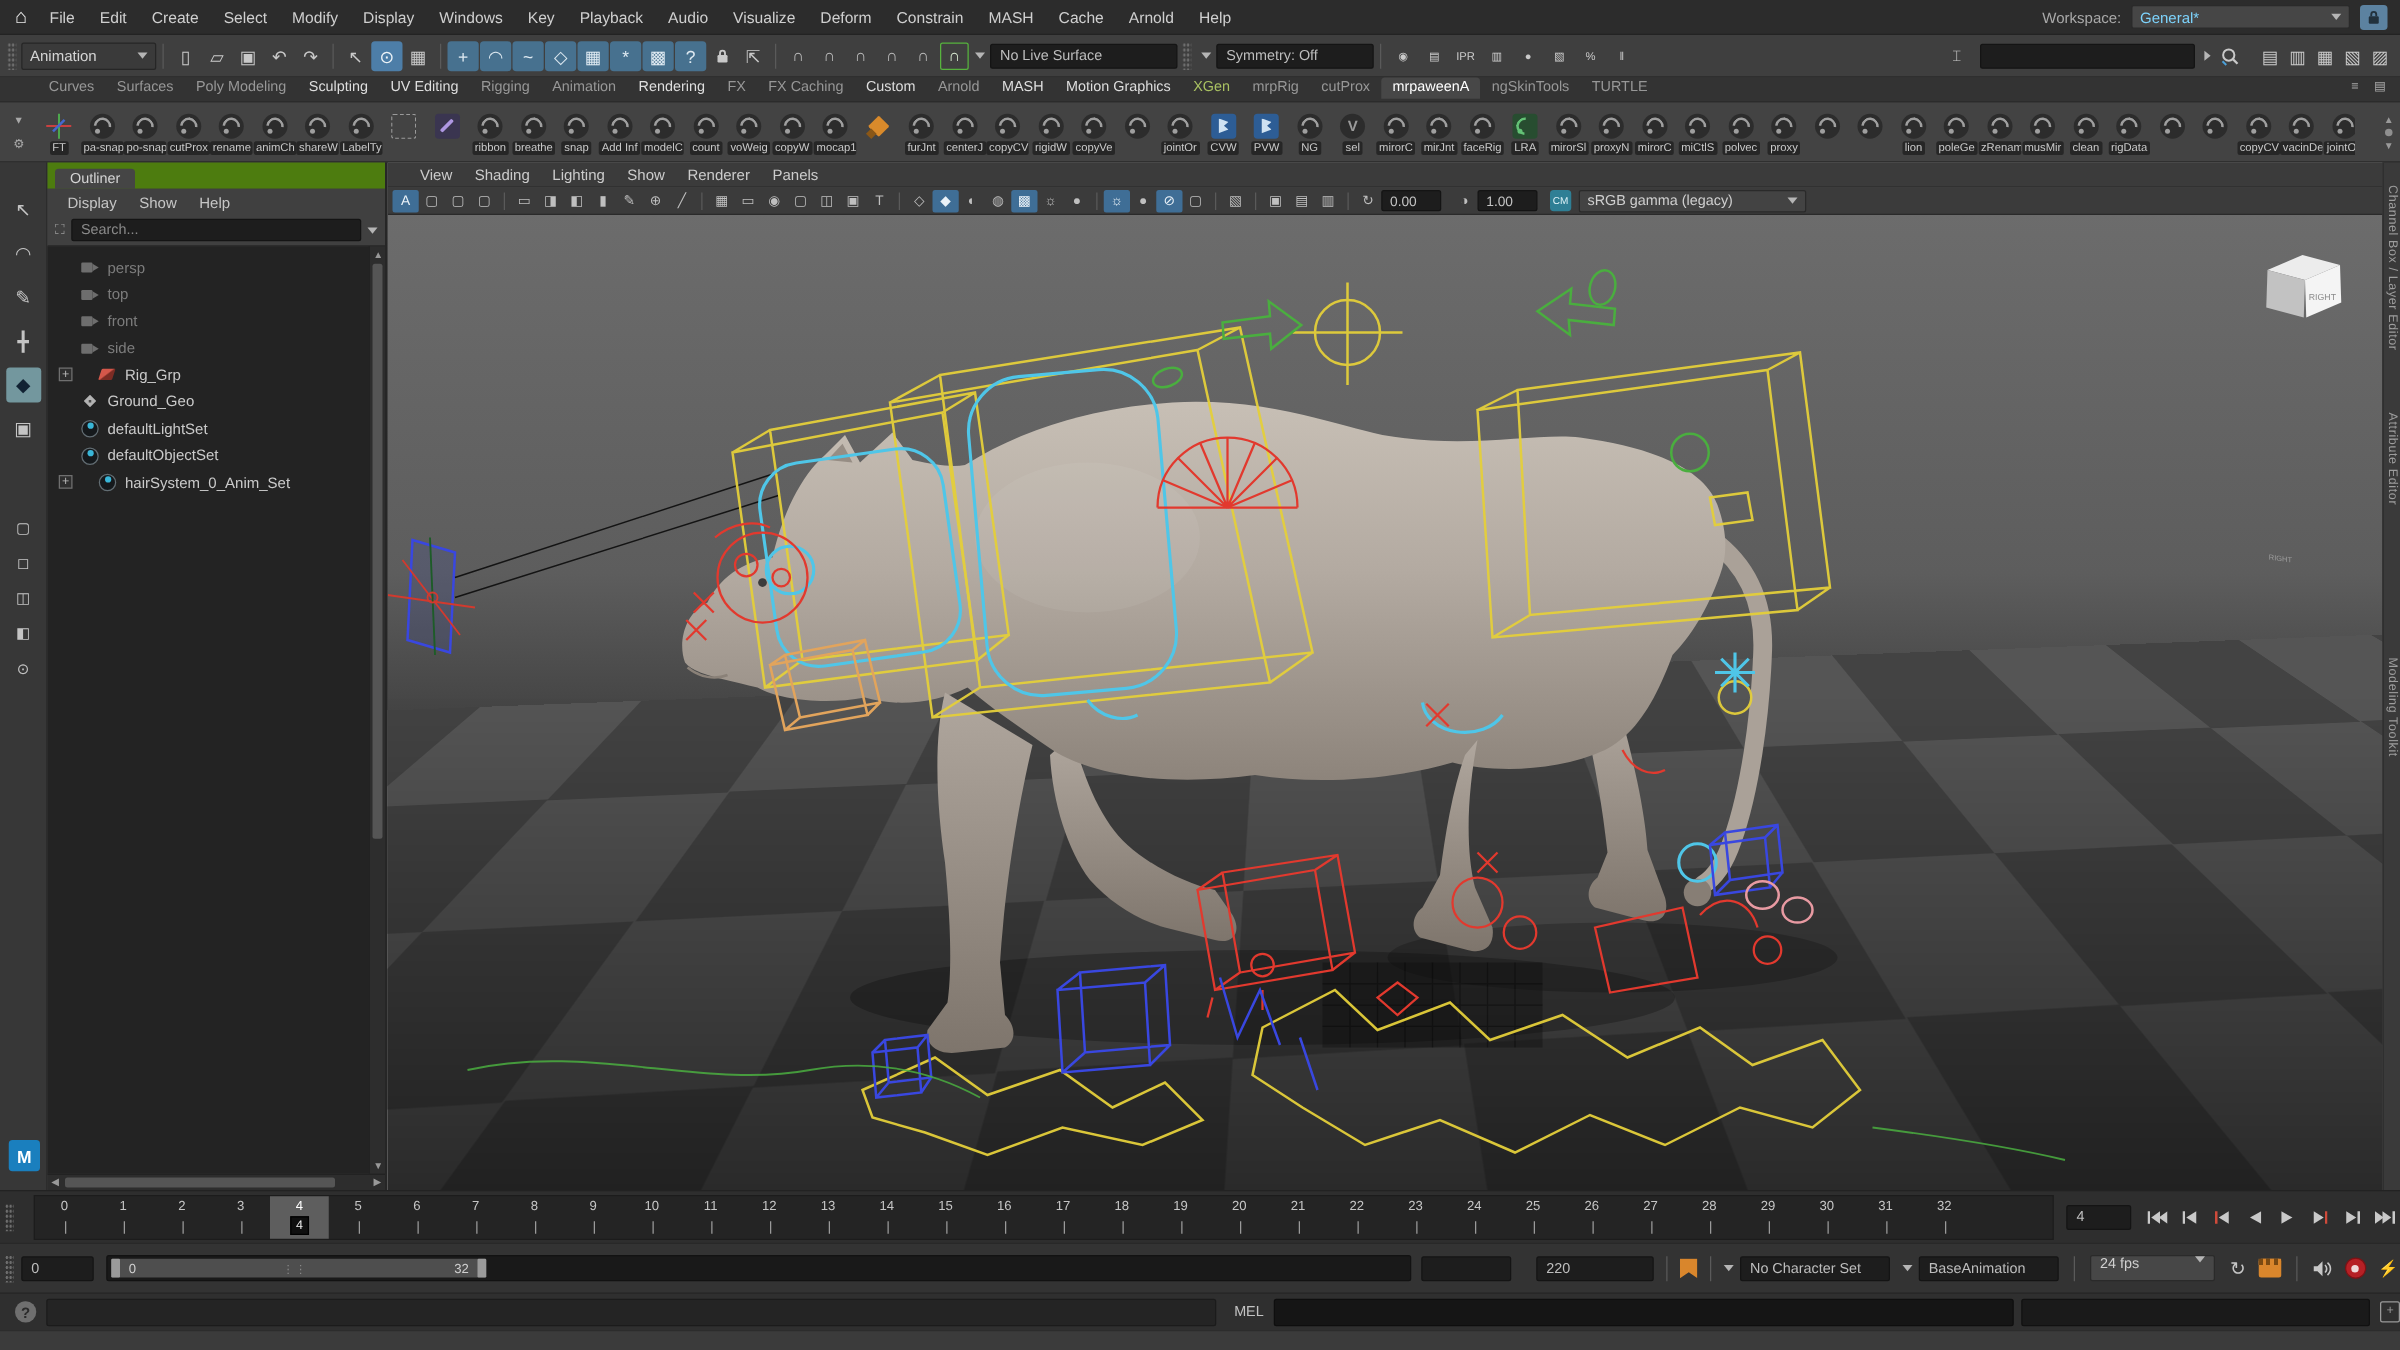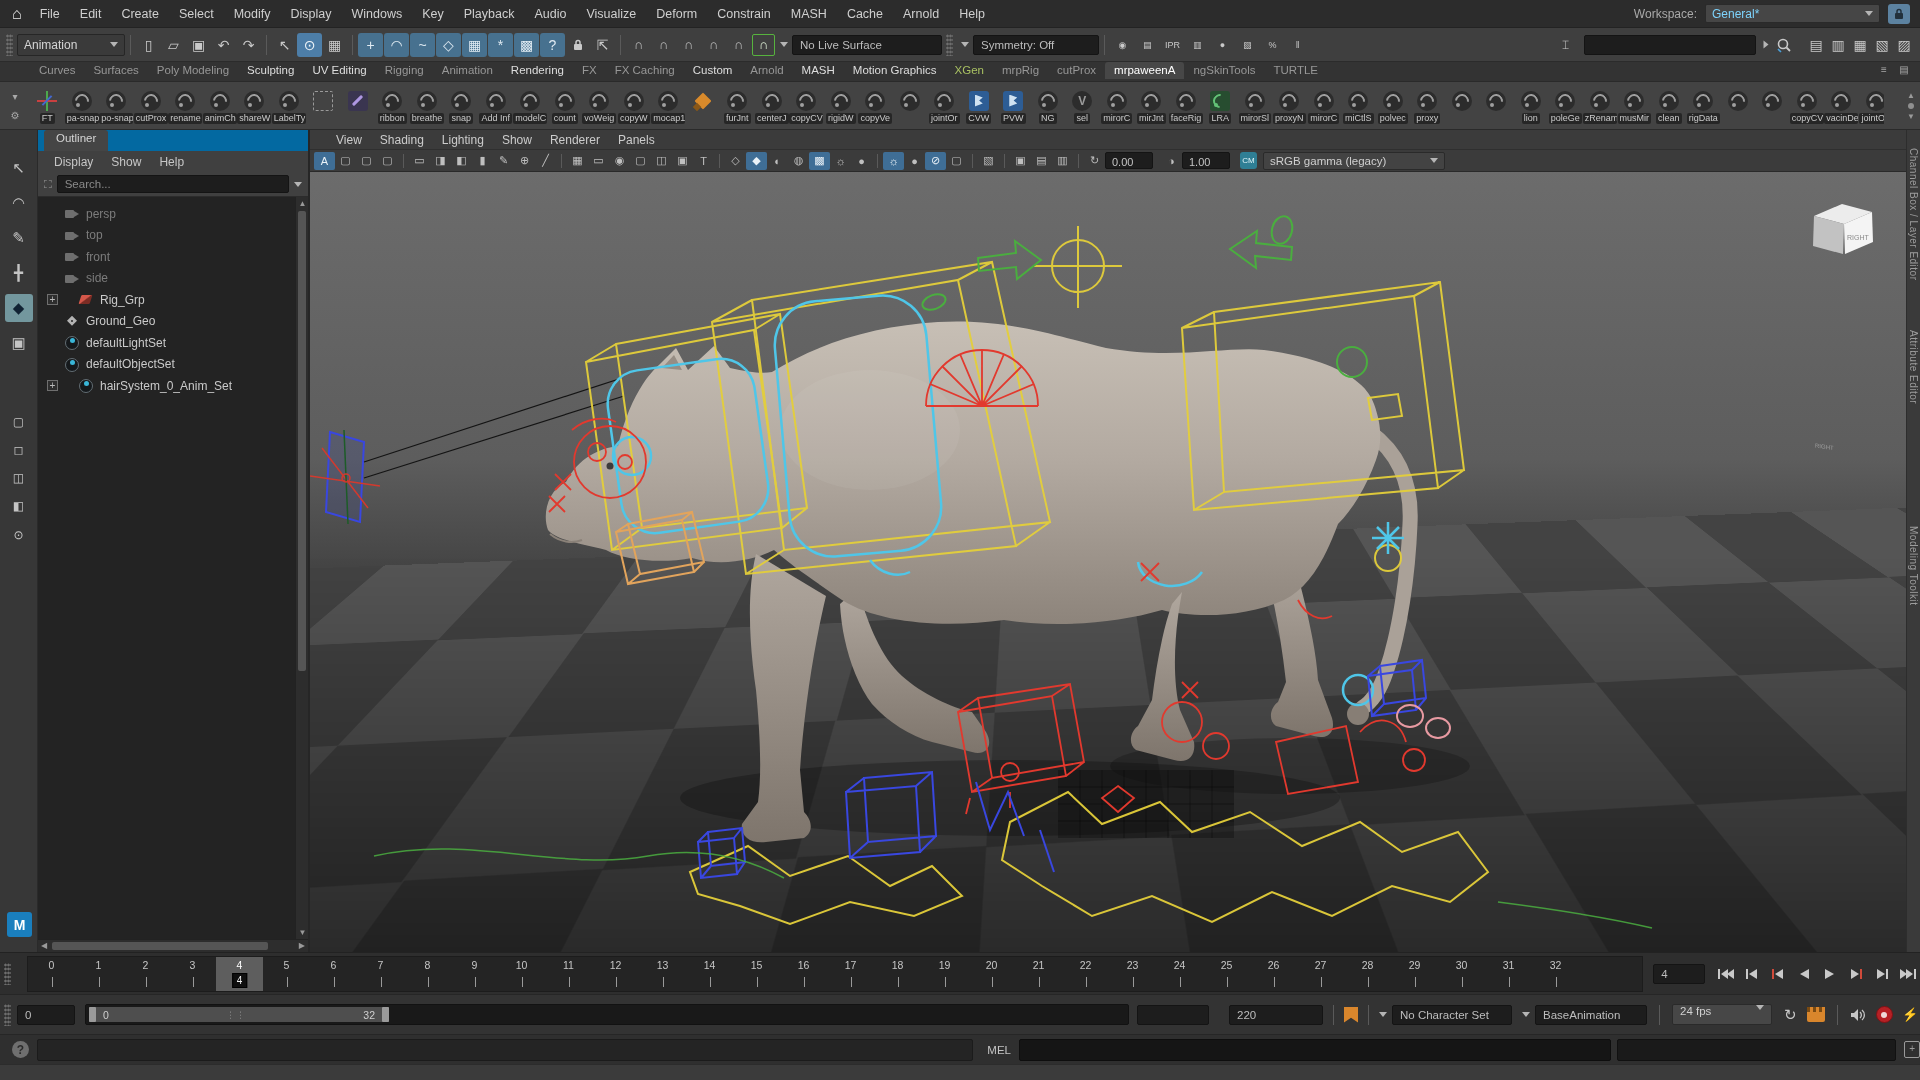--- a/index.html
+++ b/index.html
@@ -71,21 +71,21 @@
 #shelf .scroll{margin-left:auto;width:16px;display:flex;flex-direction:column;align-items:center;gap:3px;color:#9a9a9a;padding-right:2px}
 
 #toolbox{left:0;top:130px;width:38px;height:822px;background:#373737;border-right:1px solid #2a2a2a;display:flex;flex-direction:column;align-items:center;padding-top:24px;gap:7px}
 .xbtn{width:28px;height:28px;border-radius:3px;display:flex;align-items:center;justify-content:center;color:#c4c4c4;font-size:15px;flex:none}
 .xbtn.on{background:#73979e;color:#123}
 .xbtn.small{height:22px;font-size:12px}
 #toolbox .gap{height:40px}
 #mlogo{position:absolute;left:7px;top:782px;width:25px;height:25px;background:#1a7fbe;border-radius:3px;color:#fff;display:flex;align-items:center;justify-content:center;font-weight:bold;font-size:14px}
 
 #outliner{left:38px;top:130px;width:272px;height:822px;background:#383838;border-right:2px solid #262626;display:flex;flex-direction:column}
-#outliner .tabbar{height:21px;background:#0369a1;display:flex;padding-left:6px}
+#outliner .tabbar{height:21px;background:#4d7c0f;display:flex;align-items:flex-end;padding-left:6px}
 #outliner .paneltab{background:#454545;color:#d5d5d5;padding:2px 12px;font-size:11.5px;border-radius:3px 3px 0 0}
 #outliner .menus{height:21px;display:flex;gap:2px;align-items:center;padding-left:8px;background:#404040}
 #outliner .menus span{padding:2px 8px;color:#c6c6c6}
 #outliner .searchrow{height:25px;display:flex;align-items:center;gap:5px;padding:0 6px;background:#404040;border-bottom:1px solid #2c2c2c}
 #outliner .searchrow .well{flex:1;color:#8a8a8a;height:18px}
 #outliner .list{flex:1;background:#232323;position:relative;padding-top:6px}
 .orow{height:21.5px;display:flex;align-items:center;gap:6px;padding-left:40px;color:#cacaca;font-size:12px;position:relative}
 .orow.dim{color:#7c7c7c}
 .exp{position:absolute;left:9px;width:11px;height:11px;border:1px solid #6f6f6f;background:#2e2e2e;color:#bbb;font-size:10px;line-height:9px;text-align:center}
 .exp:empty{display:none}

